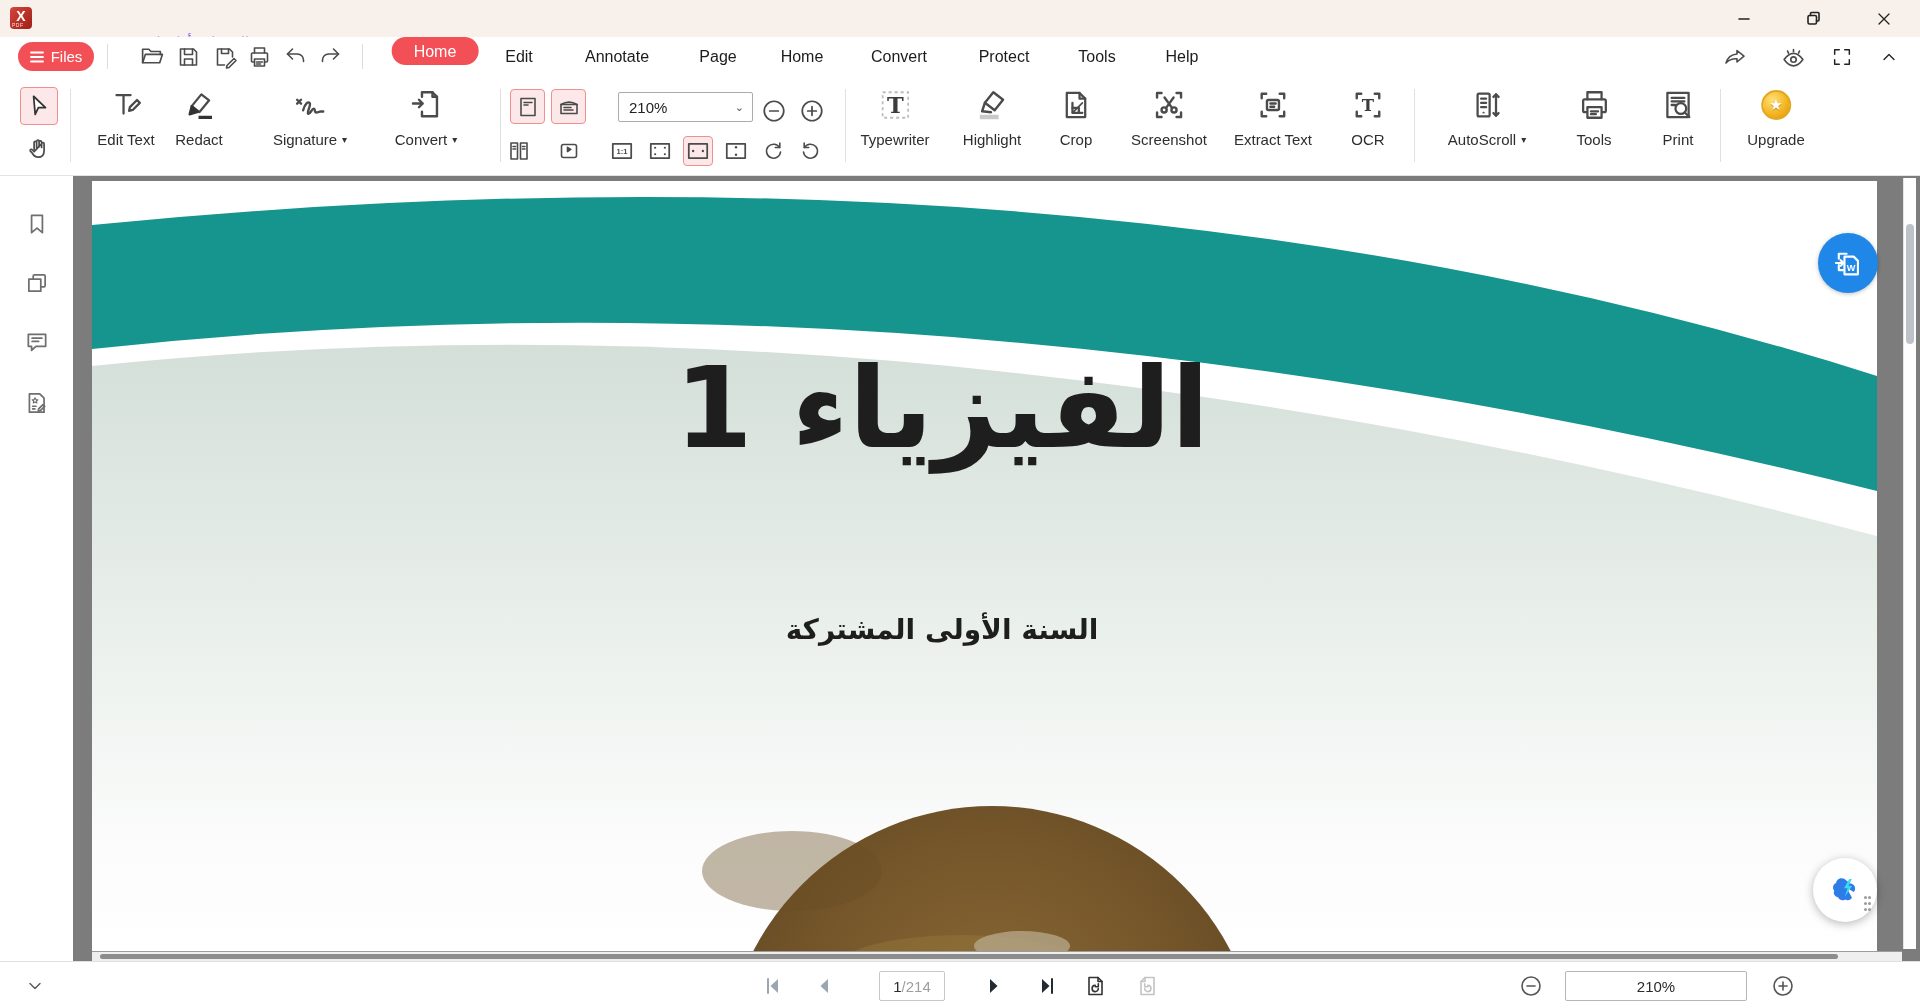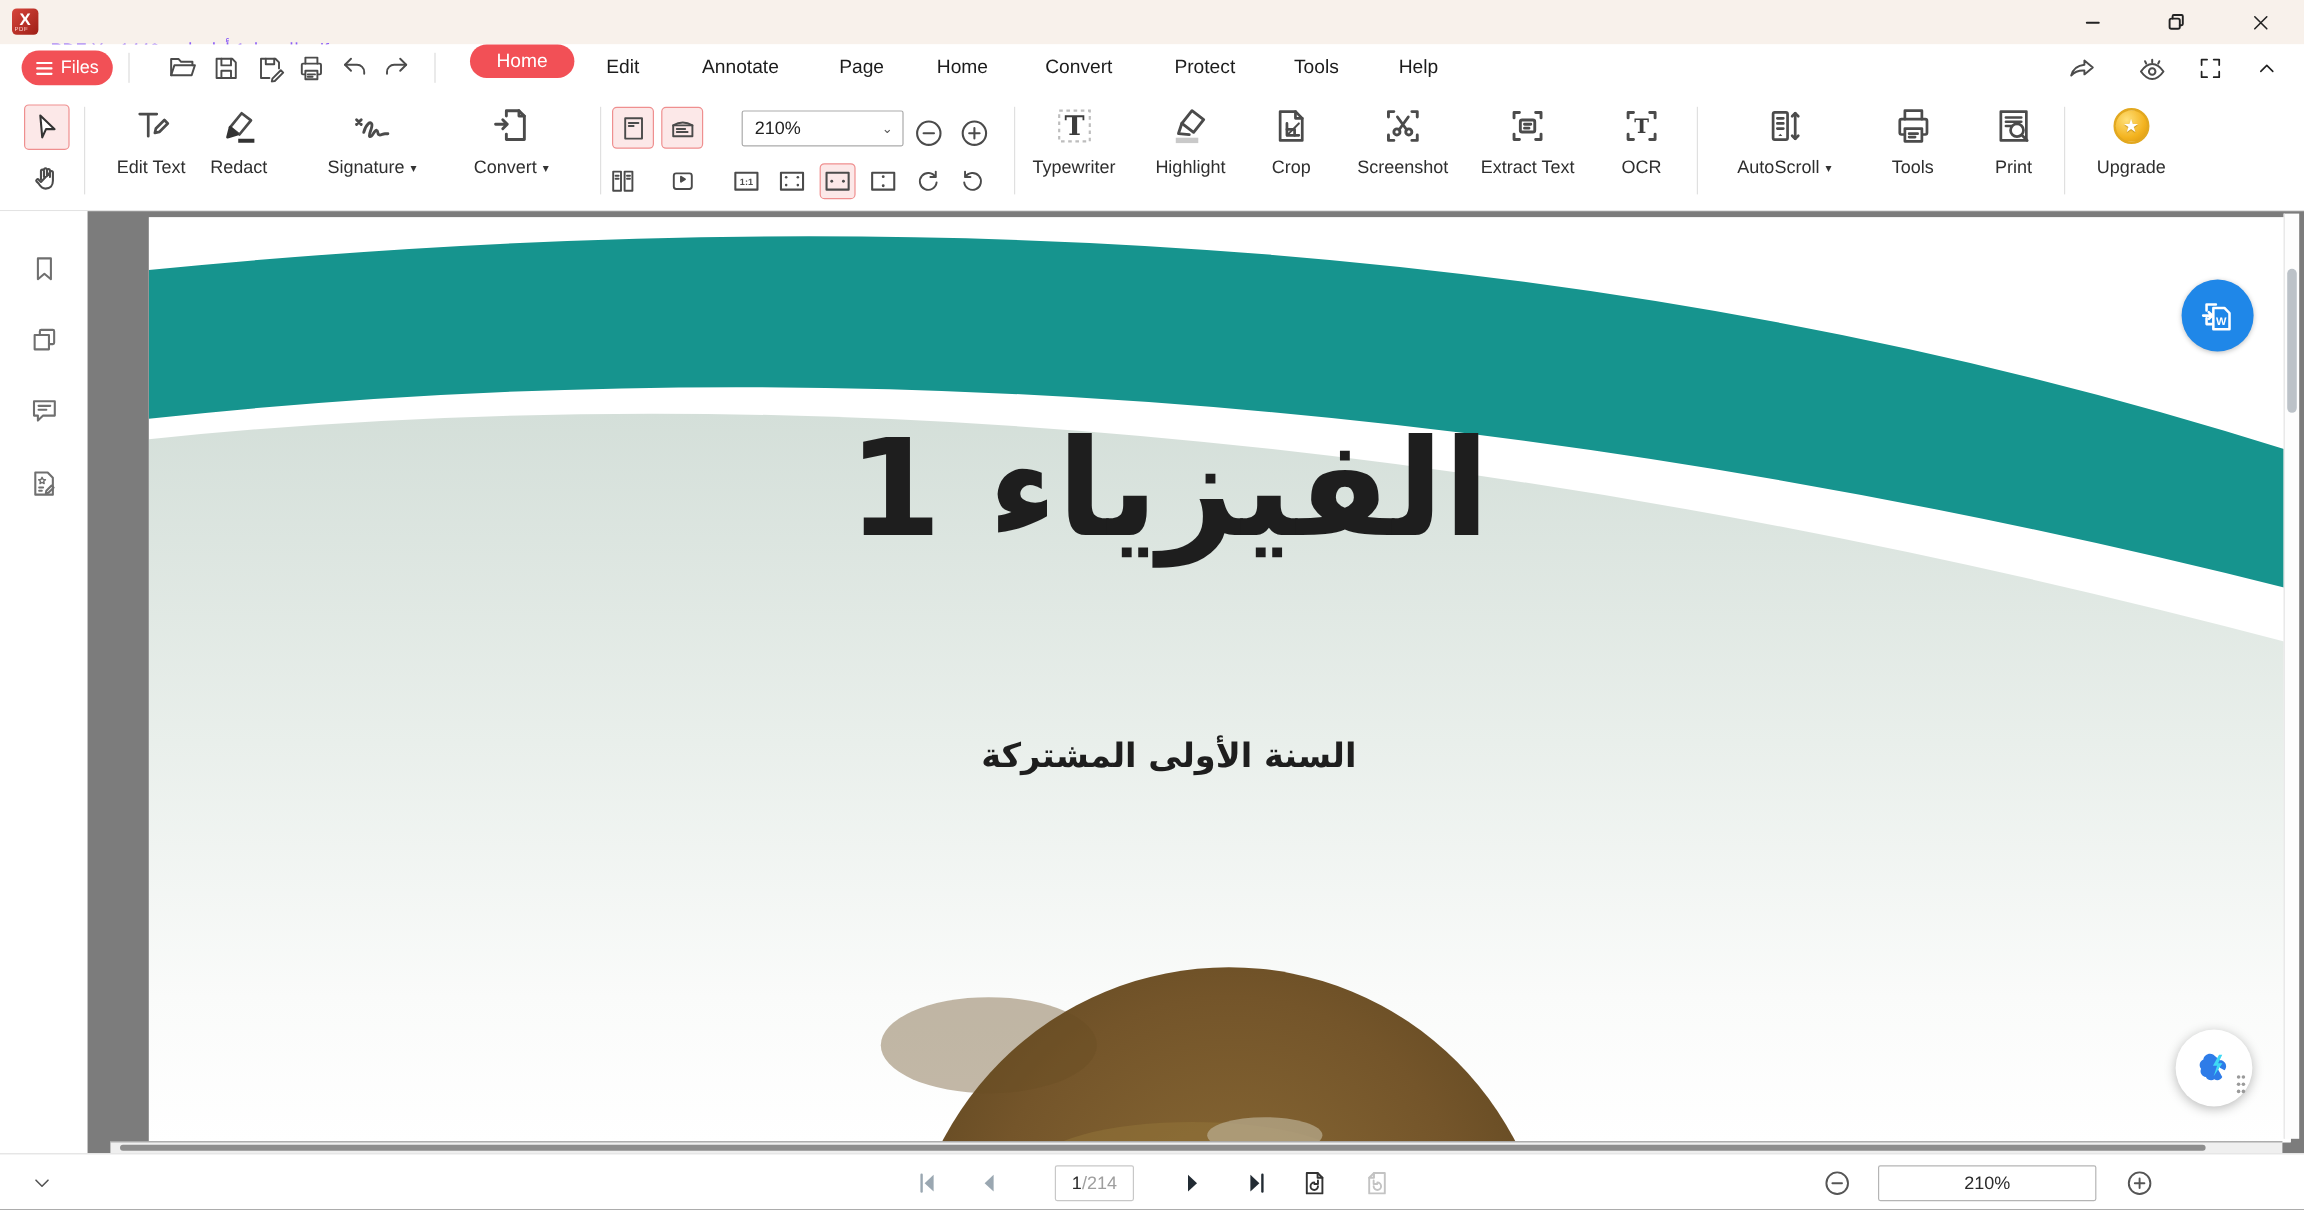--- a/index.html
+++ b/index.html
@@ -37,21 +37,21 @@
   #zoomsel{position:absolute;left:618px;top:16px;width:135px;height:30px;border:1px solid #ababab;border-radius:2px;
            box-sizing:border-box;display:flex;align-items:center;font-size:15px;color:#222;padding-left:10px;background:#fff;}
   #zoomsel .zcaret{margin-left:auto;margin-right:8px;color:#555;font-size:11px;}
   .zoomcirc{position:absolute;top:22px;width:26px;height:26px;transform:translateX(-50%);}
   .fitbtn{position:absolute;top:60px;width:30px;height:30px;transform:translateX(-50%);display:flex;align-items:center;justify-content:center;border-radius:4px;box-sizing:border-box;}
   
   #sidebar{left:0;top:176px;width:73px;height:785px;background:#fff;border-right:1px solid #e5e5e5;}
   .sbicon{position:absolute;left:22px;width:30px;height:30px;display:flex;align-items:center;justify-content:center;}
   
   #docarea{left:73px;top:176px;width:1847px;height:785px;background:#7c7c7c;}
-  #page{position:absolute;left:19px;top:5px;width:1785px;height:771px;background:#fff;overflow:hidden;margin-left:32px;}
+  #page{position:absolute;left:19px;top:5px;width:1785px;height:771px;background:#fff;overflow:hidden;}
   .arab{direction:rtl;text-align:center;font-family:"DejaVu Sans",sans-serif;color:#1e1e1e;font-weight:bold;}
   #ptitle{position:absolute;left:0;top:152px;width:1700px;font-size:112px;line-height:150px;}
   #psub1{position:absolute;left:0;top:338px;width:1700px;font-size:43px;line-height:52px;}
   #psub2{position:absolute;left:0;top:424px;width:1700px;font-size:28px;line-height:50px;}
   #hscroll{position:absolute;left:19px;right:18px;bottom:0;height:9px;background:#efefef;border-top:1px solid #9c9c9c;}
   #hthumb{position:absolute;left:8px;top:2px;height:5px;width:96%;background:#8d8d8d;border-radius:3px;}
   #vscroll{position:absolute;right:4px;top:2px;bottom:12px;width:12px;background:#fdfdfd;border-left:1px solid #e4e4e4;}
   #vthumb{position:absolute;left:2px;top:46px;width:8px;height:120px;background:#bcc2c8;border-radius:4px;}
   
   #statusbar{left:0;top:961px;width:1920px;height:47px;background:#fff;border-top:1px solid #e0e0e0;}

